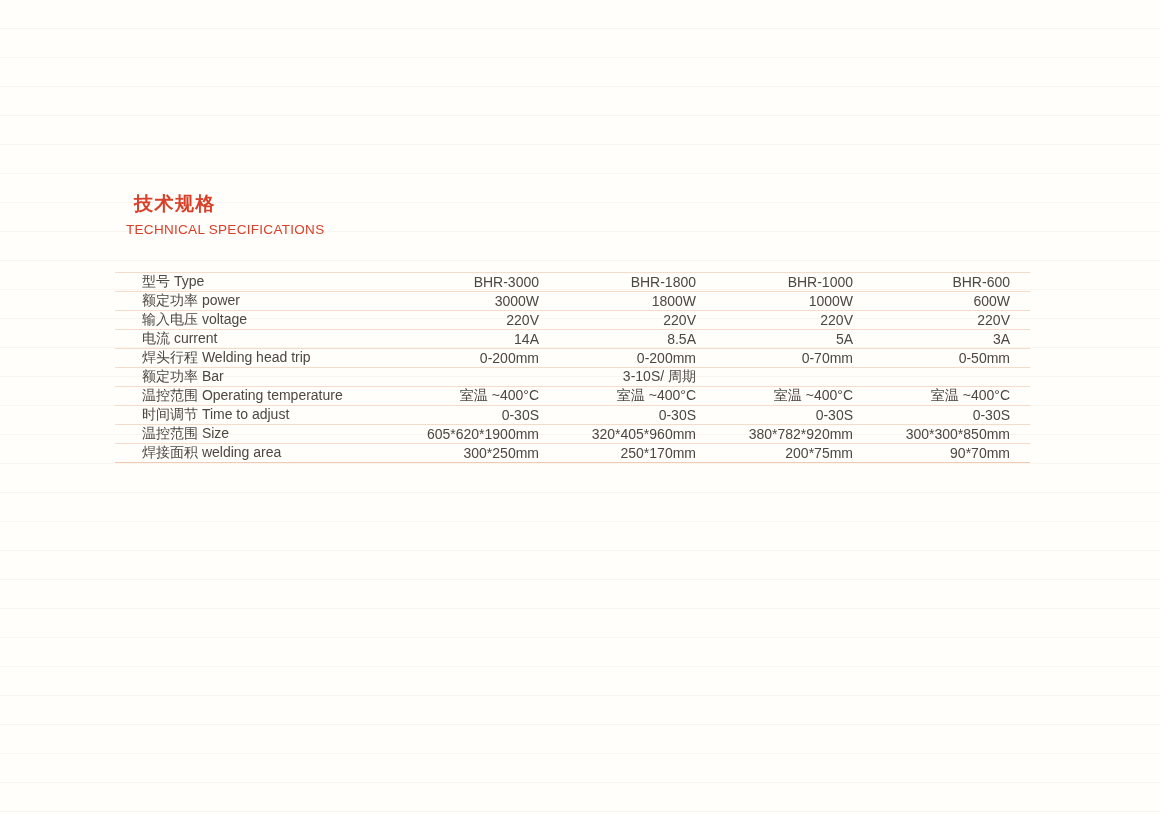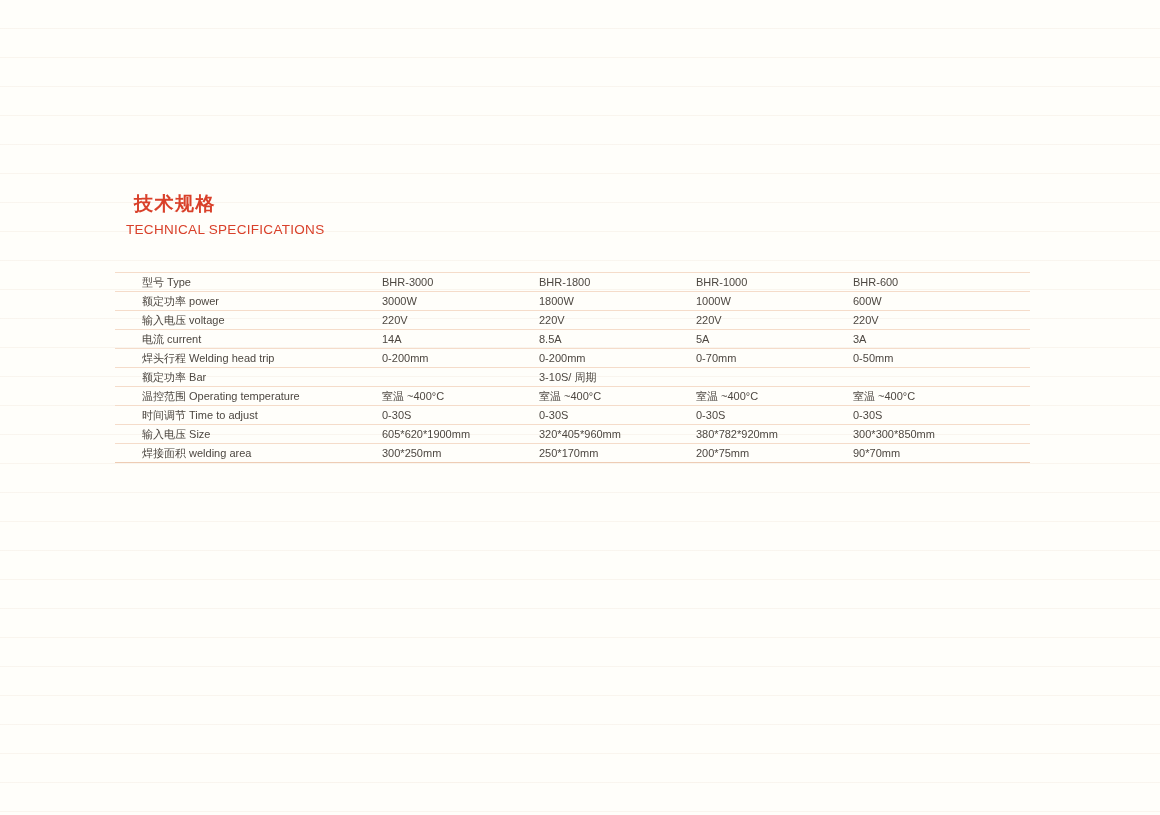--- a/index.html
+++ b/index.html
@@ -57,31 +57,31 @@
     table-layout:fixed;
     border-top:1px solid var(--line);
   }
   col.c-label{width:267px;}
   col.c-val{width:157px;}
   col.c-pad{width:20px;}
   table.spec td{
     height:19px;
     padding:0;
     border-bottom:1px solid var(--line);
-    font-size:11px;
+    font-size:14px;
     color:var(--text);
     white-space:nowrap;
     overflow:hidden;
   }
   table.spec td.label{
     text-align:left;
     padding-left:27px;
   }
   table.spec td.val{
-    text-align:left;
+    text-align:right;
   }
   table.spec tr:last-child td{
     border-bottom:1px solid var(--line-strong);
   }
 </style>
 </head>
 <body>
 
 <div class="scanlines"></div>
 
@@ -160,21 +160,21 @@
         </tr>
         <tr>
           <td class="label">时间调节  Time to adjust</td>
           <td class="val">0-30S</td>
           <td class="val">0-30S</td>
           <td class="val">0-30S</td>
           <td class="val">0-30S</td>
           <td></td>
         </tr>
         <tr>
-          <td class="label">输入电压  Size</td>
+          <td class="label">温控范围  Size</td>
           <td class="val">605*620*1900mm</td>
           <td class="val">320*405*960mm</td>
           <td class="val">380*782*920mm</td>
           <td class="val">300*300*850mm</td>
           <td></td>
         </tr>
         <tr>
           <td class="label">焊接面积  welding area</td>
           <td class="val">300*250mm</td>
           <td class="val">250*170mm</td>

